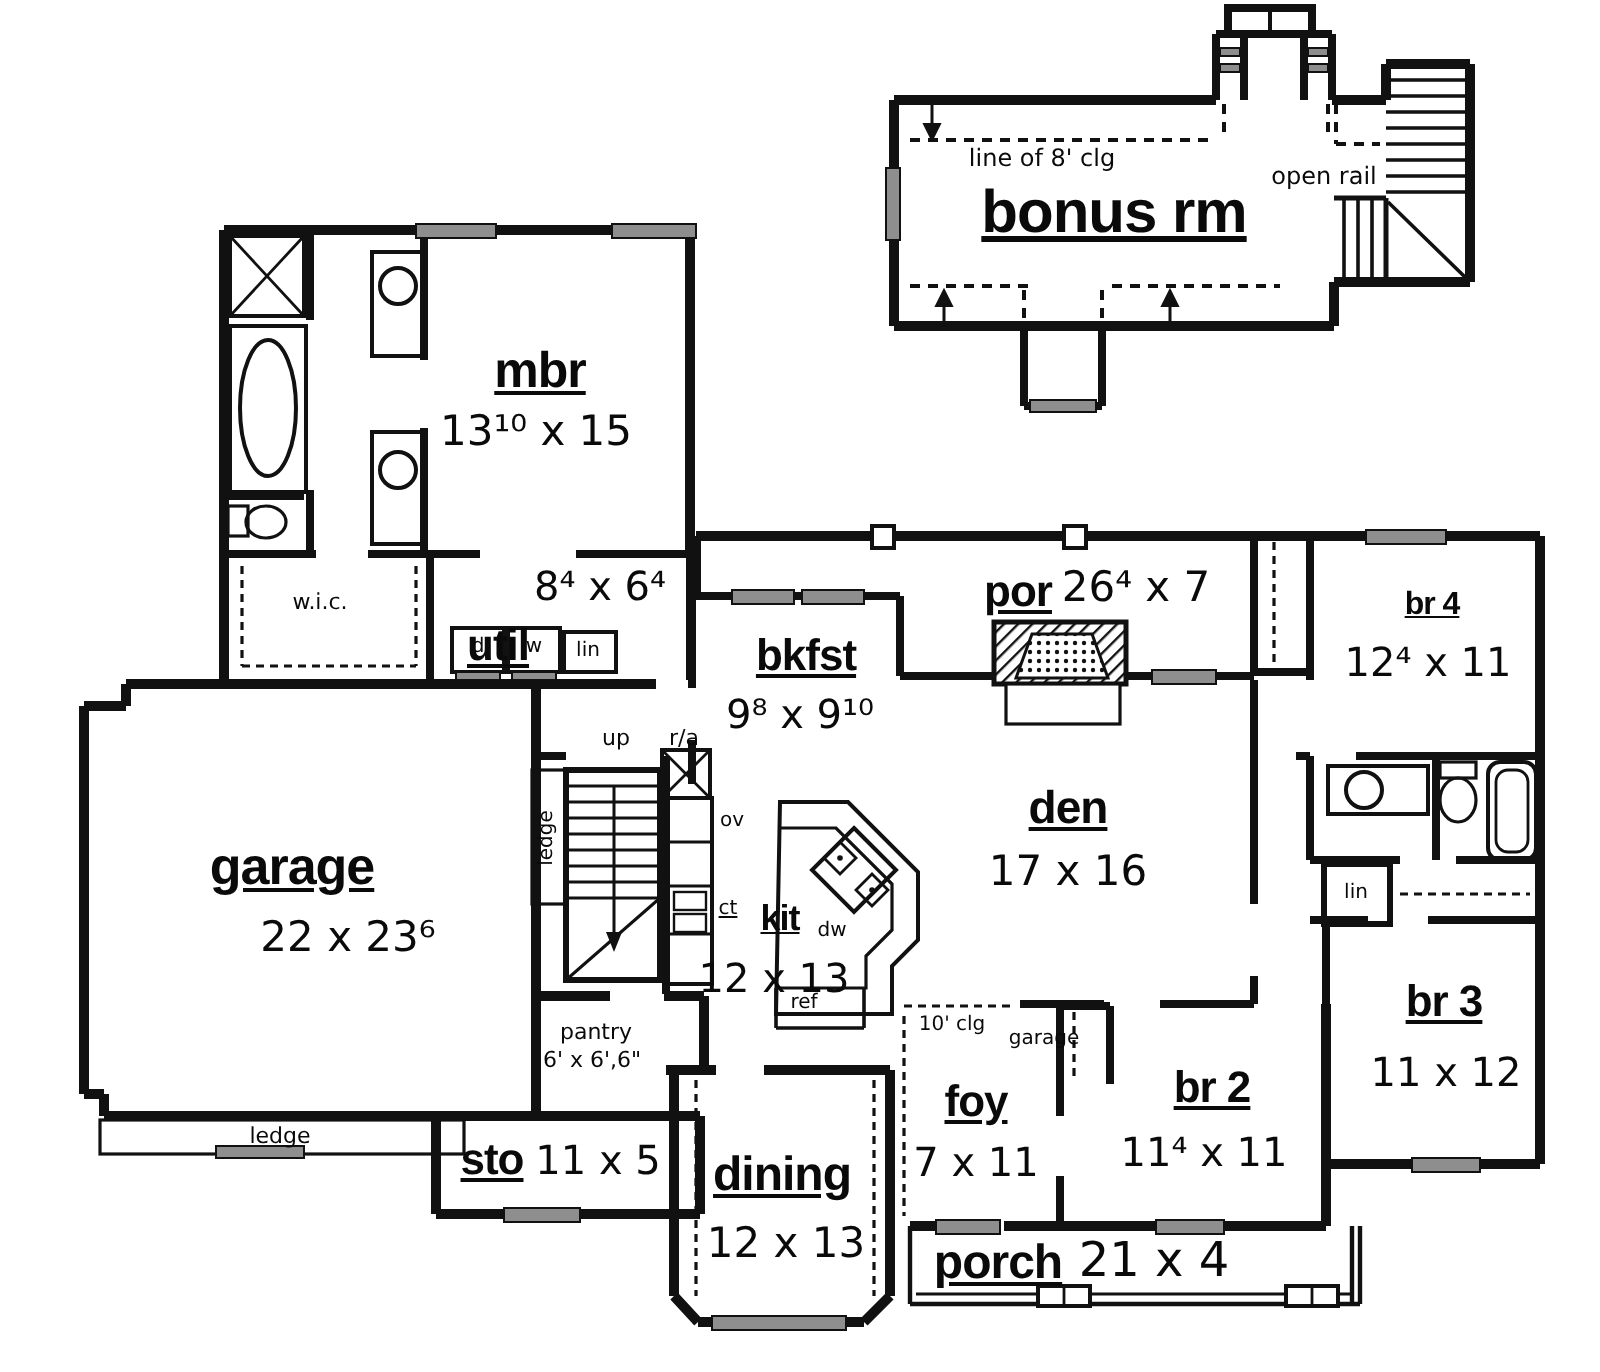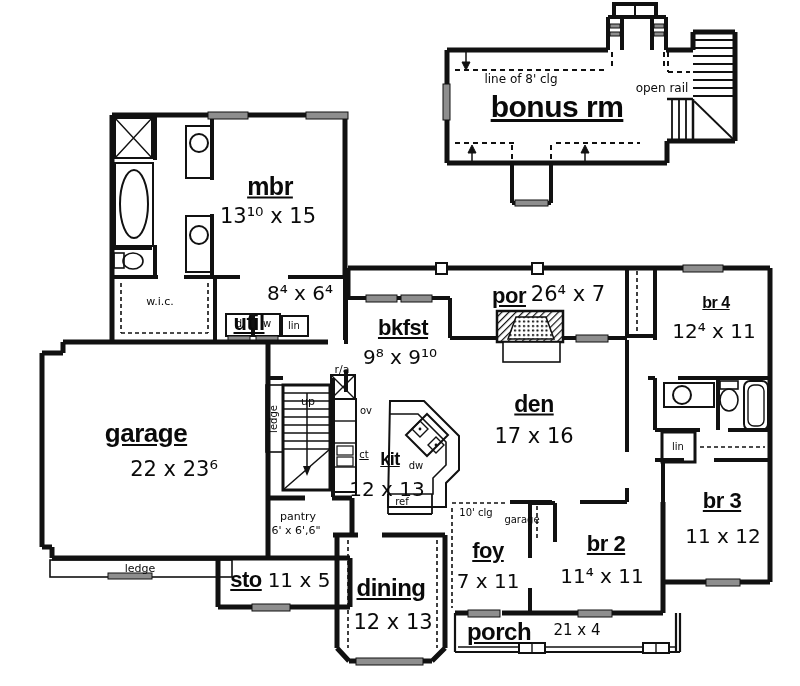--- a/index.html
+++ b/index.html
@@ -266,21 +266,21 @@
 
   <div class="lbl name" style="left:403px;top:328px;font-size:22px;">bkfst</div>
   <div class="lbl dims" style="left:400px;top:357px;font-size:20px;">9⁸ x 9¹⁰</div>
 
   <div class="lbl name" style="left:534px;top:404px;font-size:23px;">den</div>
   <div class="lbl dims" style="left:534px;top:436px;font-size:21px;">17 x 16</div>
 
   <div class="lbl name" style="left:146px;top:433px;font-size:26px;">garage</div>
   <div class="lbl dims" style="left:148px;top:469px;font-size:21px;margin-left:26px;">22 x 23⁶</div>
 
-  <div class="lbl small" style="left:308px;top:369px;font-size:11px;margin-top:32px;">up</div>
+  <div class="lbl small" style="left:308px;top:369px;font-size:11px;">up</div>
   <div class="lbl small" style="left:342px;top:369px;font-size:11px;">r/a</div>
   <div class="lbl small vert" style="left:274px;top:419px;font-size:10px;">ledge</div>
   <div class="lbl small" style="left:366px;top:411px;font-size:10px;">ov</div>
   <div class="lbl small" style="left:364px;top:455px;font-size:10px;text-decoration:underline;">ct</div>
   <div class="lbl small" style="left:416px;top:466px;font-size:10px;">dw</div>
   <div class="lbl small" style="left:402px;top:502px;font-size:10px;">ref</div>
 
   <div class="lbl name" style="left:390px;top:459px;font-size:18px;">kit</div>
   <div class="lbl dims" style="left:387px;top:489px;font-size:20px;">12 x 13</div>
 
@@ -302,15 +302,15 @@
   <div class="lbl small" style="left:678px;top:447px;font-size:10px;">lin</div>
   <div class="lbl small" style="left:140px;top:568px;font-size:11px;">ledge</div>
 
   <div class="lbl name" style="left:246px;top:580px;font-size:22px;">sto</div>
   <div class="lbl dims" style="left:299px;top:580px;font-size:20px;">11 x 5</div>
 
   <div class="lbl name" style="left:391px;top:588px;font-size:24px;">dining</div>
   <div class="lbl dims" style="left:393px;top:622px;font-size:21px;">12 x 13</div>
 
   <div class="lbl name" style="left:499px;top:632px;font-size:24px;">porch</div>
-  <div class="lbl dims" style="left:577px;top:630px;font-size:15px;">21 x 4</div>
+  <div class="lbl dims" style="left:577px;top:630px;font-size:24px;">21 x 4</div>
 
 </div>
 
 </body></html>

